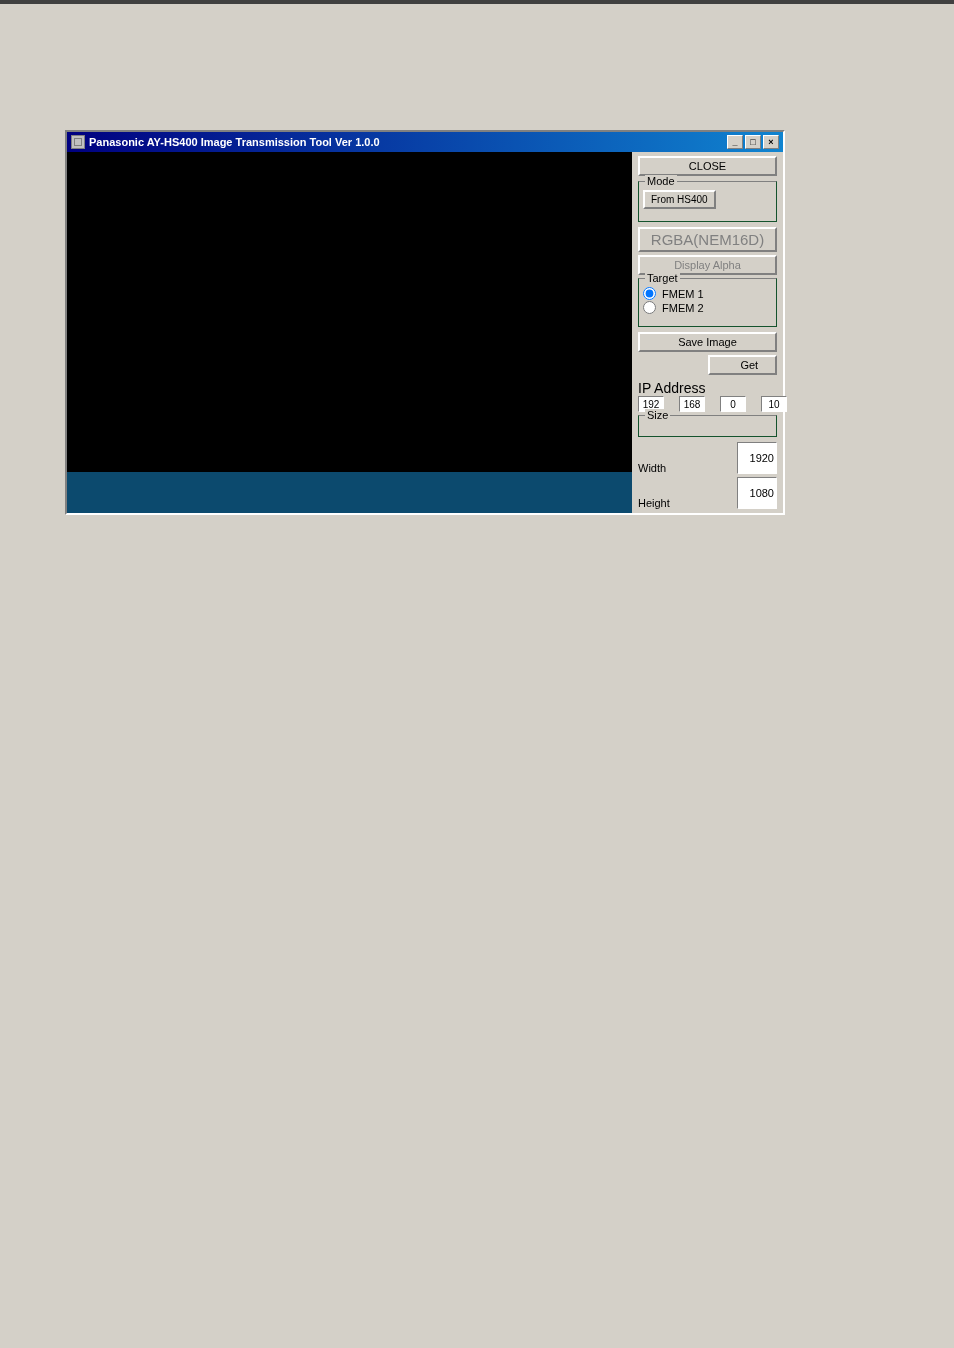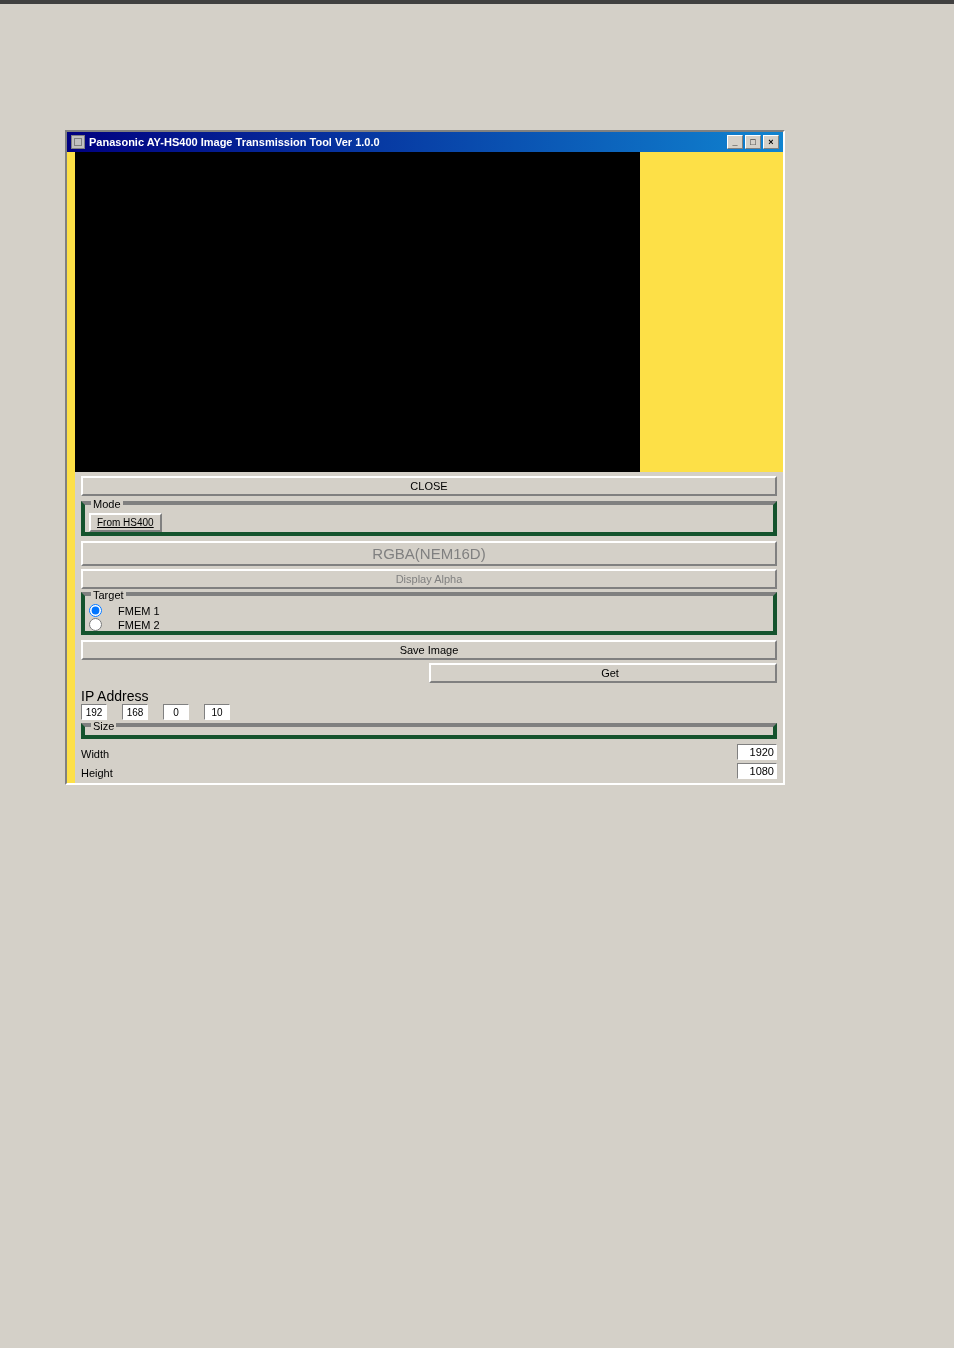--- a/index.html
+++ b/index.html
@@ -27,21 +27,21 @@
 
     
     .window-container {
       position: absolute;
       top: 130px;
       left: 65px;
       width: 720px;
       border: 2px solid #808080;
       border-right-color: #ffffff;
       border-bottom-color: #ffffff;
-      background: #fde047;
+      background: #0c4a6e;
     }
 
     
     .title-bar {
       background: linear-gradient(to right, #000080, #1084d0);
       color: white;
       padding: 3px 4px;
       display: flex;
       align-items: center;
       justify-content: space-between;
@@ -82,22 +82,20 @@
       display: flex;
       align-items: center;
       justify-content: center;
       color: #000;
       font-weight: bold;
     }
 
     
     .window-content {
       display: flex;
-      flex-direction: column;
-      margin-left: 8px;
     }
 
     
     .preview-area {
       background: #000000;
       width: 565px;
       height: 320px;
       flex-shrink: 0;
     }
 
@@ -132,23 +130,23 @@
     }
 
     
     .close-btn {
       width: 100%;
       margin-bottom: 2px;
     }
 
     
     .group-box {
-      border: 4px solid #14532d;
+      border: 1px solid #14532d;
       border-top-color: #808080;
-      padding: 8px 4px 0 4px;
+      padding: 8px 4px 12px 4px;
       position: relative;
       margin-bottom: 2px;
     }
 
     .group-label {
       position: absolute;
       top: -7px;
       left: 6px;
       background: #d4d0c8;
       padding: 0 2px;
@@ -158,21 +156,21 @@
     
     .radio-group {
       display: flex;
       flex-direction: column;
       gap: 1px;
     }
 
     .radio-item {
       display: flex;
       align-items: center;
-      gap: 16px;
+      gap: 6px;
       font-size: 11px;
       cursor: pointer;
     }
 
     .radio-item input[type="radio"] {
       margin: 0;
       cursor: pointer;
     }
 
     
@@ -200,21 +198,21 @@
     
     .dimension-row {
       display: flex;
       align-items: flex-end;
       justify-content: space-between;
       font-size: 11px;
     }
 
     .dimension-field {
       width: 40px;
-      height: 16px;
+      height: 32px;
       border: 1px solid #808080;
       border-top-color: #808080;
       border-left-color: #808080;
       border-right-color: #ffffff;
       border-bottom-color: #ffffff;
       background: #ffffff;
       font-size: 11px;
       text-align: right;
       padding: 0 2px;
     }
@@ -224,21 +222,20 @@
     }
 
     .ip-address-label {
       font-size: 14px;
       color: #000;
     }
 
     
     .from-hs-btn {
       font-size: 10px;
-      text-decoration: underline;
     }
   </style>
 </head>
 <body>
 
 <div class="page-bg">
   <div class="top-border"></div>
 
   <div class="window-container">
 

